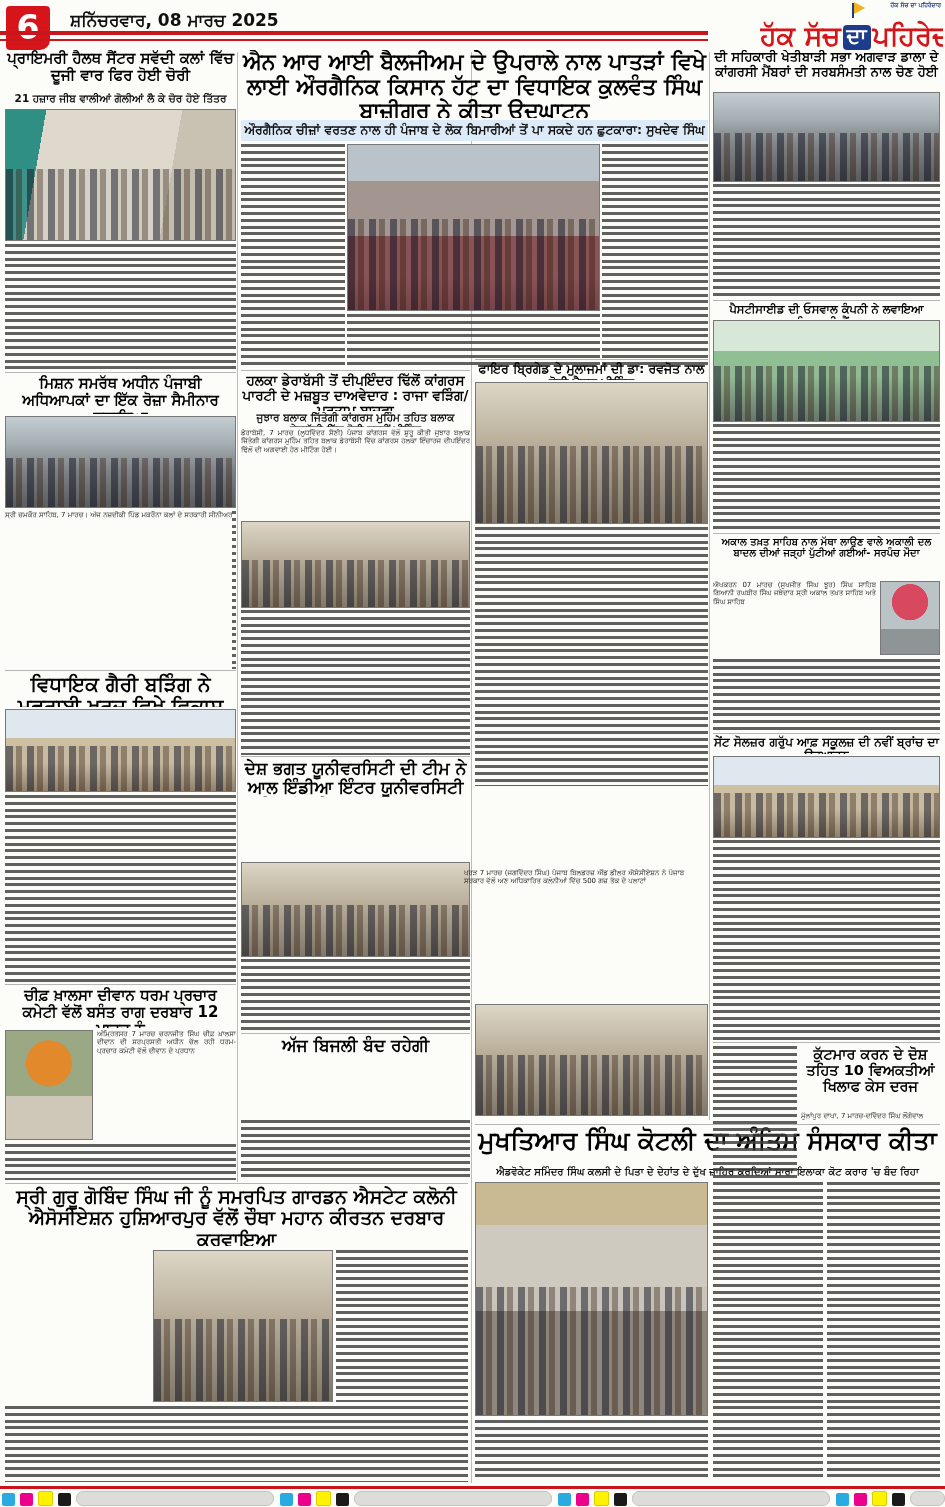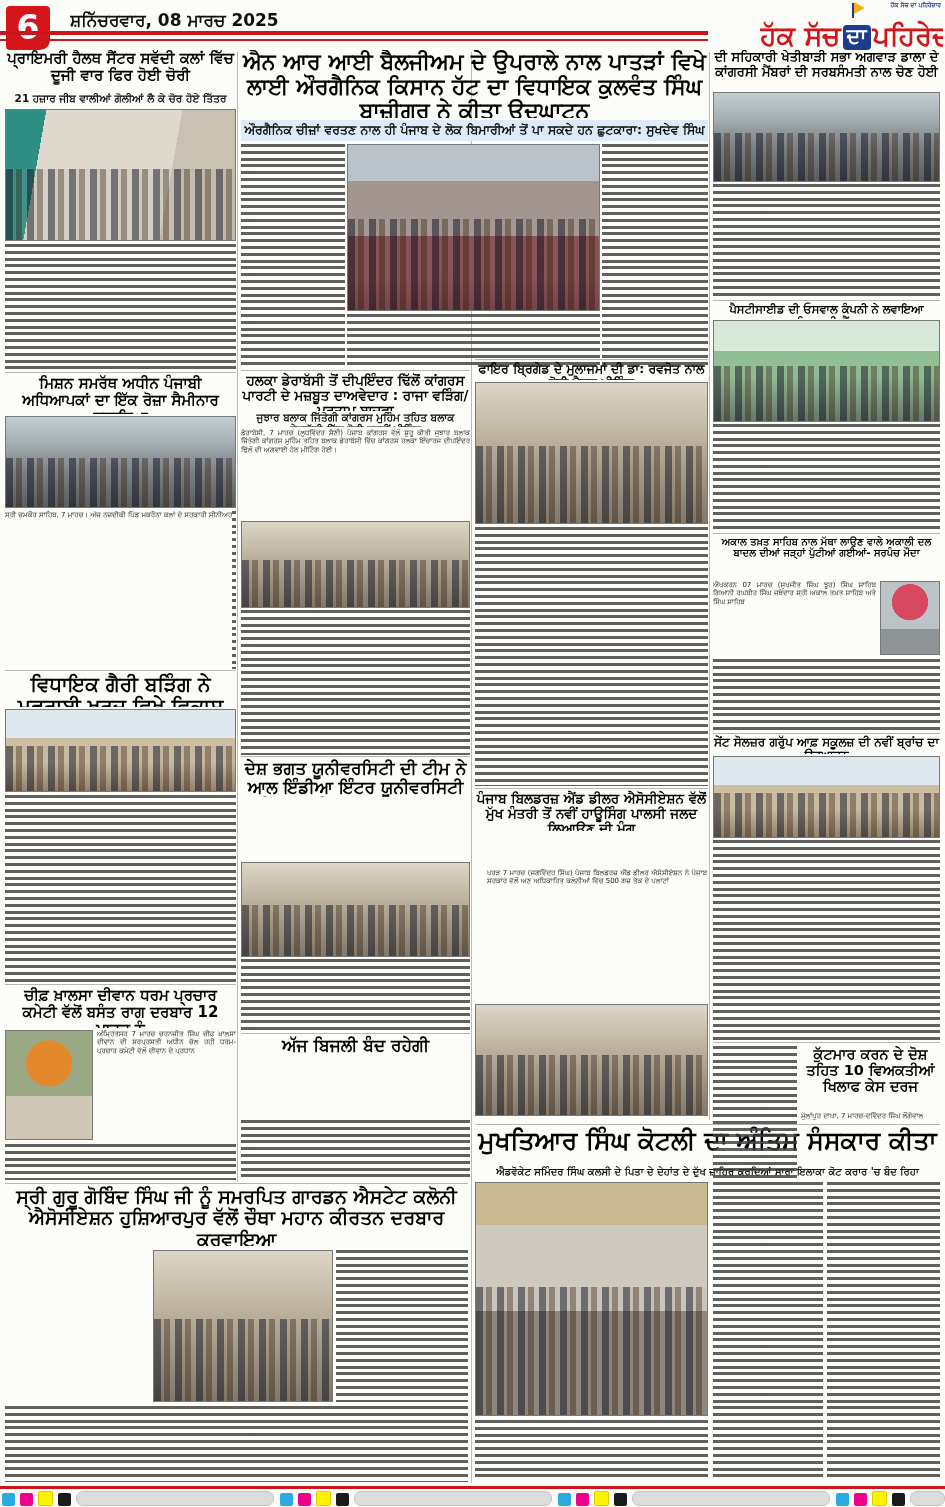--- a/index.html
+++ b/index.html
@@ -135,22 +135,21 @@
   <div class="abs greekwrap" style="left:241px;top:1120px;width:229px;height:60px;">
       <div class="greek"></div>
     </div>
 
   <div class="abs hl bt" style="left:475px;top:359px;width:233px;height:21px;font-size:12.5px;">ਫਾਇਰ ਬ੍ਰਿਗੇਡ ਦੇ ਮੁਲਾਜਮਾਂ ਦੀ ਡਾ: ਰਵਜੋਤ ਨਾਲ ਹੋਈ ਪੈਨਲ ਮੀਟਿੰਗ</div>
   <div class="photo ph2 ppl" style="left:475px;top:382px;width:233px;height:142px;"></div>
   <div class="abs greekwrap" style="left:475px;top:527px;width:233px;height:259px;">
       <div class="greek"></div>
     </div>
 
-  <div class="abs hl bt" style="left:475px;top:788px;width:233px;height:43px;font-size:13.5px;">ਪੰਜਾਬ ਬਿਲਡਰਜ਼ ਐਂਡ ਡੀਲਰ ਐਸੋਸੀਏਸ਼ਨ ਵੱਲੋਂ ਮੁੱਖ ਮੰਤਰੀ ਤੋਂ ਨਵੀਂ ਹਾਊਸਿੰਗ ਪਾਲਸੀ ਜਲਦ ਲਿਆਉਣ ਦੀ ਮੰਗ</div>
-  <div class="abs greekwrap" style="left:487px;top:869px;width:233px;height:133px;gap:13px;">
+  <div class="abs greekwrap" style="left:464px;top:869px;width:233px;height:133px;gap:13px;">
     <p class="bs">ਖਰੜ 7 ਮਾਰਚ (ਜਗਵਿੰਦਰ ਸਿੰਘ) ਪੰਜਾਬ ਬਿਲਡਰਜ਼ ਐਂਡ ਡੀਲਰ ਐਸੋਸੀਏਸ਼ਨ ਨੇ ਪੰਜਾਬ ਸਰਕਾਰ ਵੱਲੋਂ ਅਣ ਅਧਿਕਾਰਿਤ ਕਲੋਨੀਆਂ ਵਿੱਚ 500 ਗਜ਼ ਤੱਕ ਦੇ ਪਲਾਟਾਂ</p>
     <div class="greek"></div>
   </div>
   <div class="photo ph2 ppl" style="left:475px;top:1004px;width:233px;height:112px;"></div>
 
   <div class="abs hl bt" style="left:475px;top:1124px;width:465px;height:40px;font-size:25px;">ਮੁਖਤਿਆਰ ਸਿੰਘ ਕੋਟਲੀ ਦਾ ਅੰਤਿਮ ਸੰਸਕਾਰ ਕੀਤਾ</div>
   <div class="abs sub" style="left:475px;top:1166px;width:465px;height:14px;font-size:10px;">ਐਡਵੋਕੇਟ ਸਮਿੰਦਰ ਸਿੰਘ ਕਲਸੀ ਦੇ ਪਿਤਾ ਦੇ ਦੇਹਾਂਤ ਦੇ ਦੁੱਖ ਜ਼ਾਹਿਰ ਕਰਦਿਆਂ ਸਾਰਾ ਇਲਾਕਾ ਕੋਟ ਕਰਾਰ 'ਚ ਬੰਦ ਰਿਹਾ</div>
   <div class="photo ph6 ppl" style="left:475px;top:1182px;width:233px;height:234px;"></div>
   <div class="abs greekwrap" style="left:713px;top:1182px;width:110px;height:298px;">
       <div class="greek"></div>

